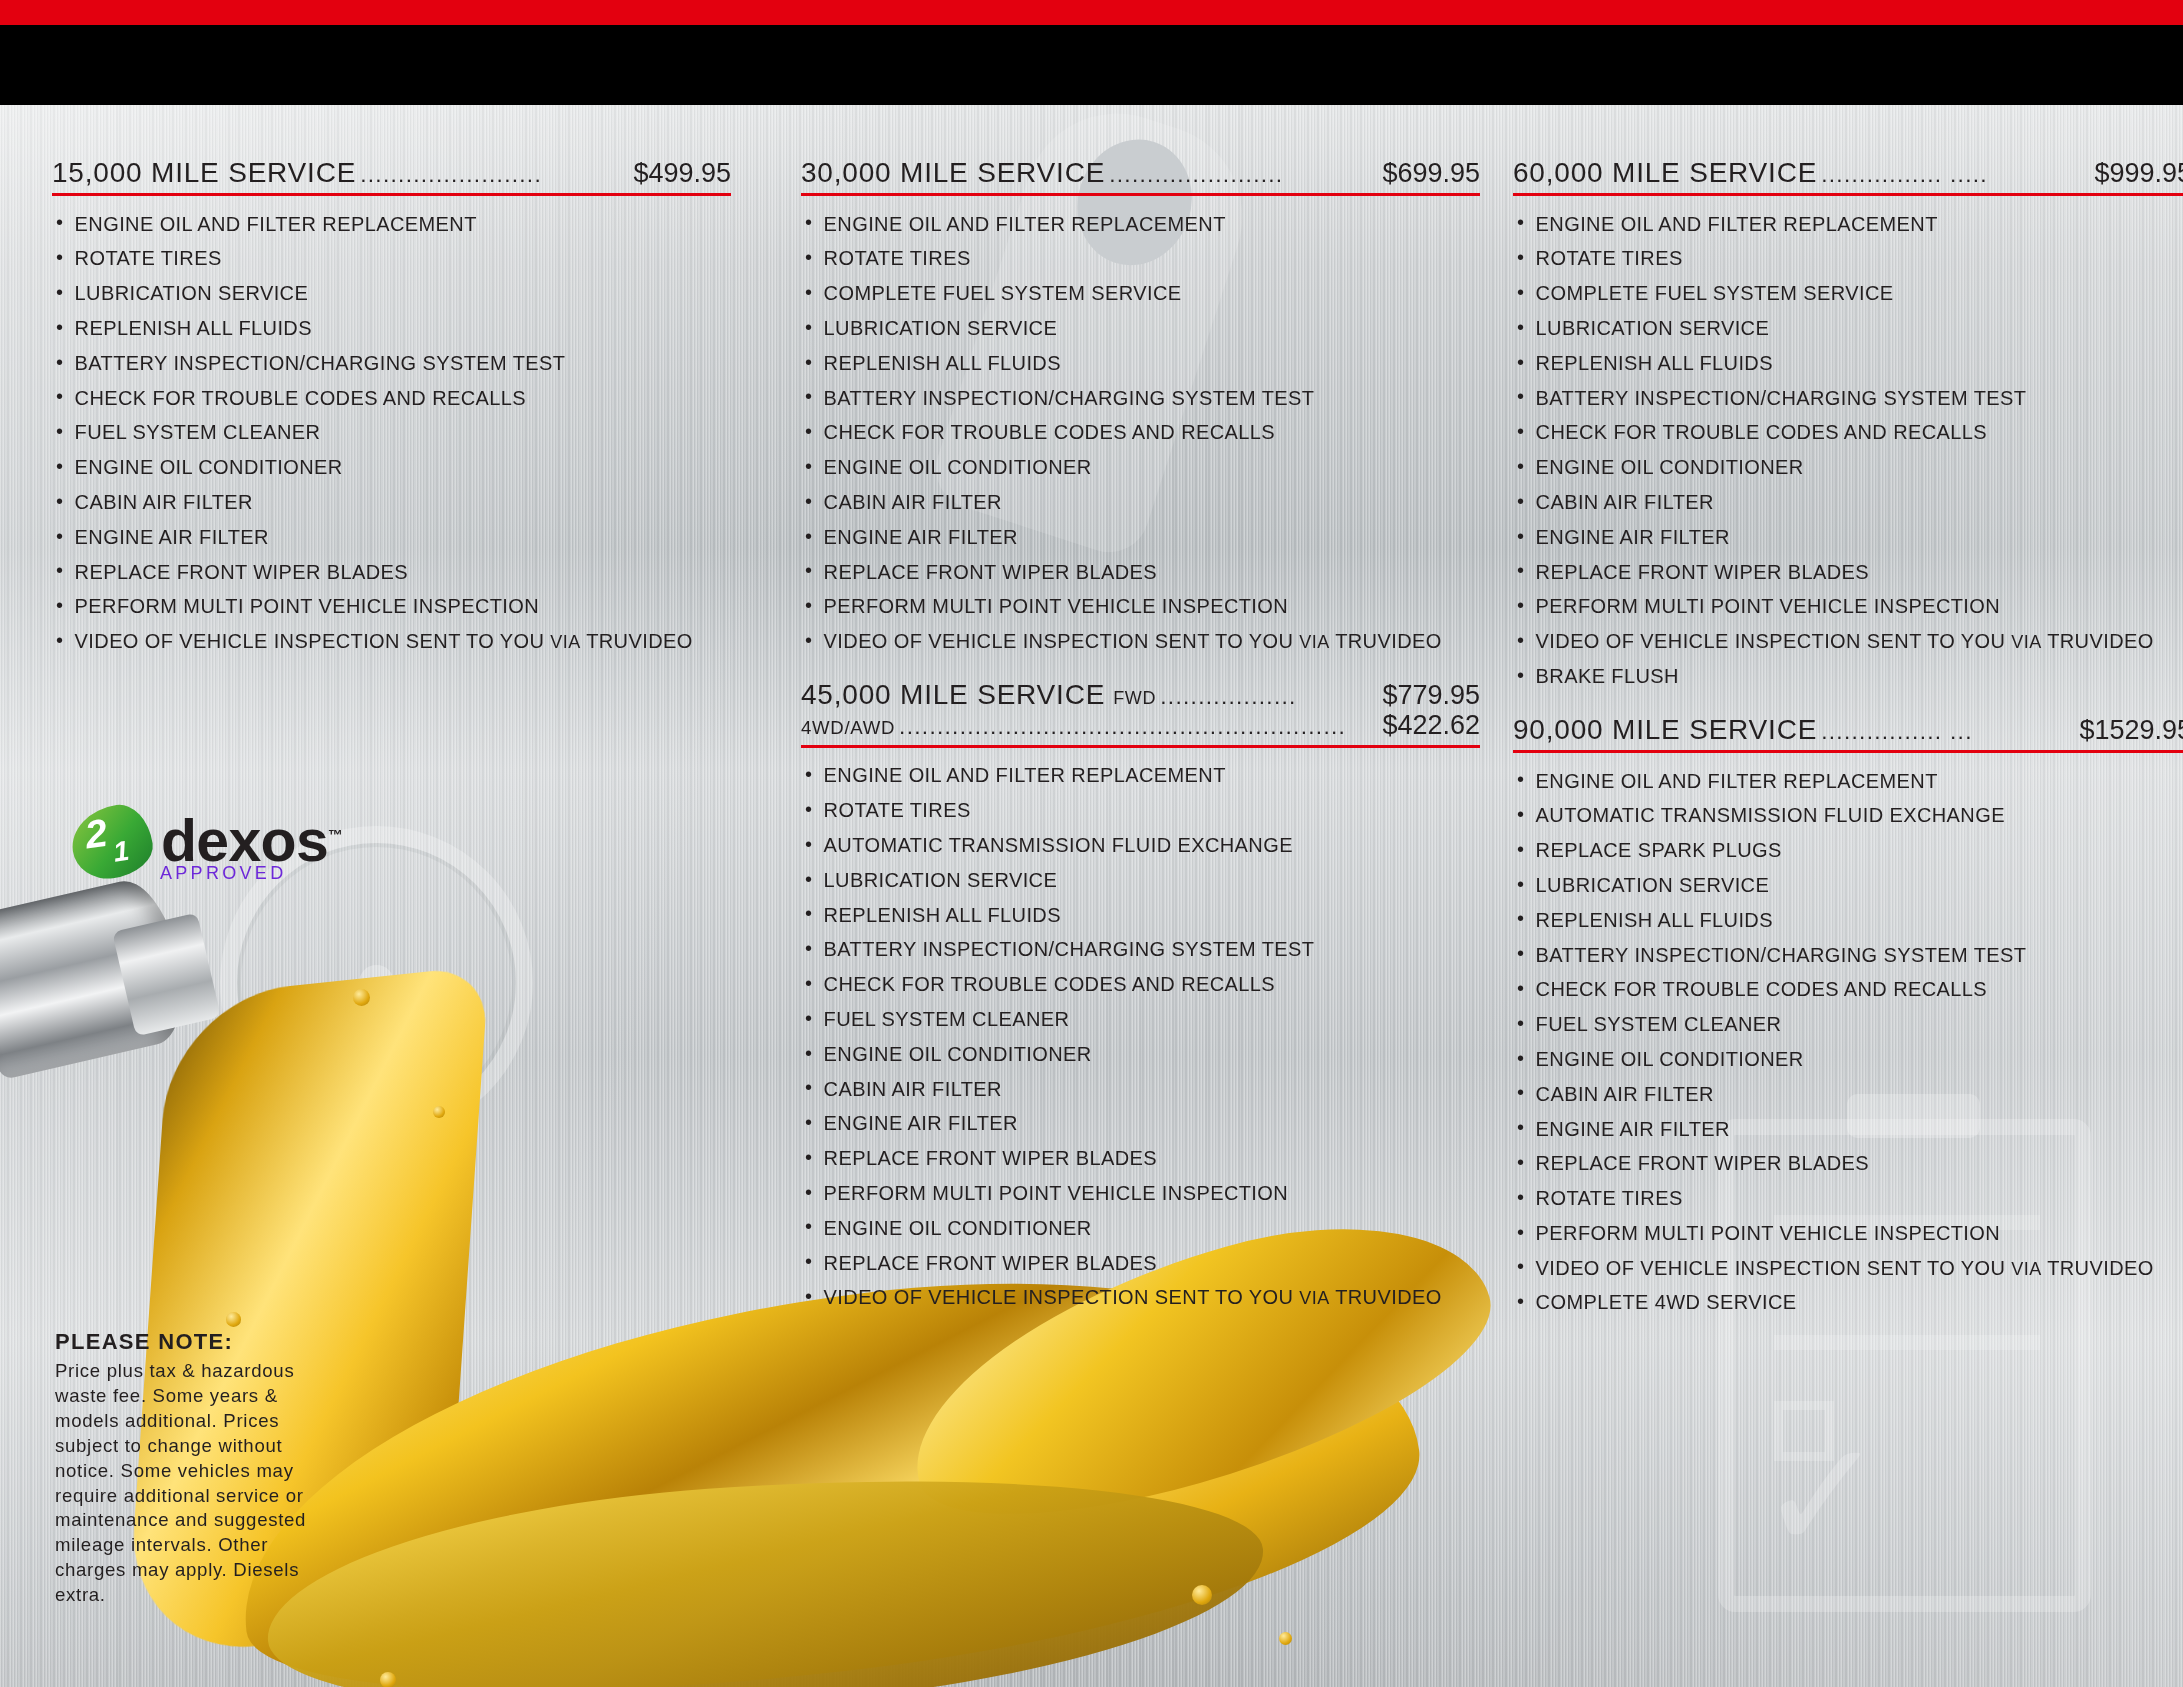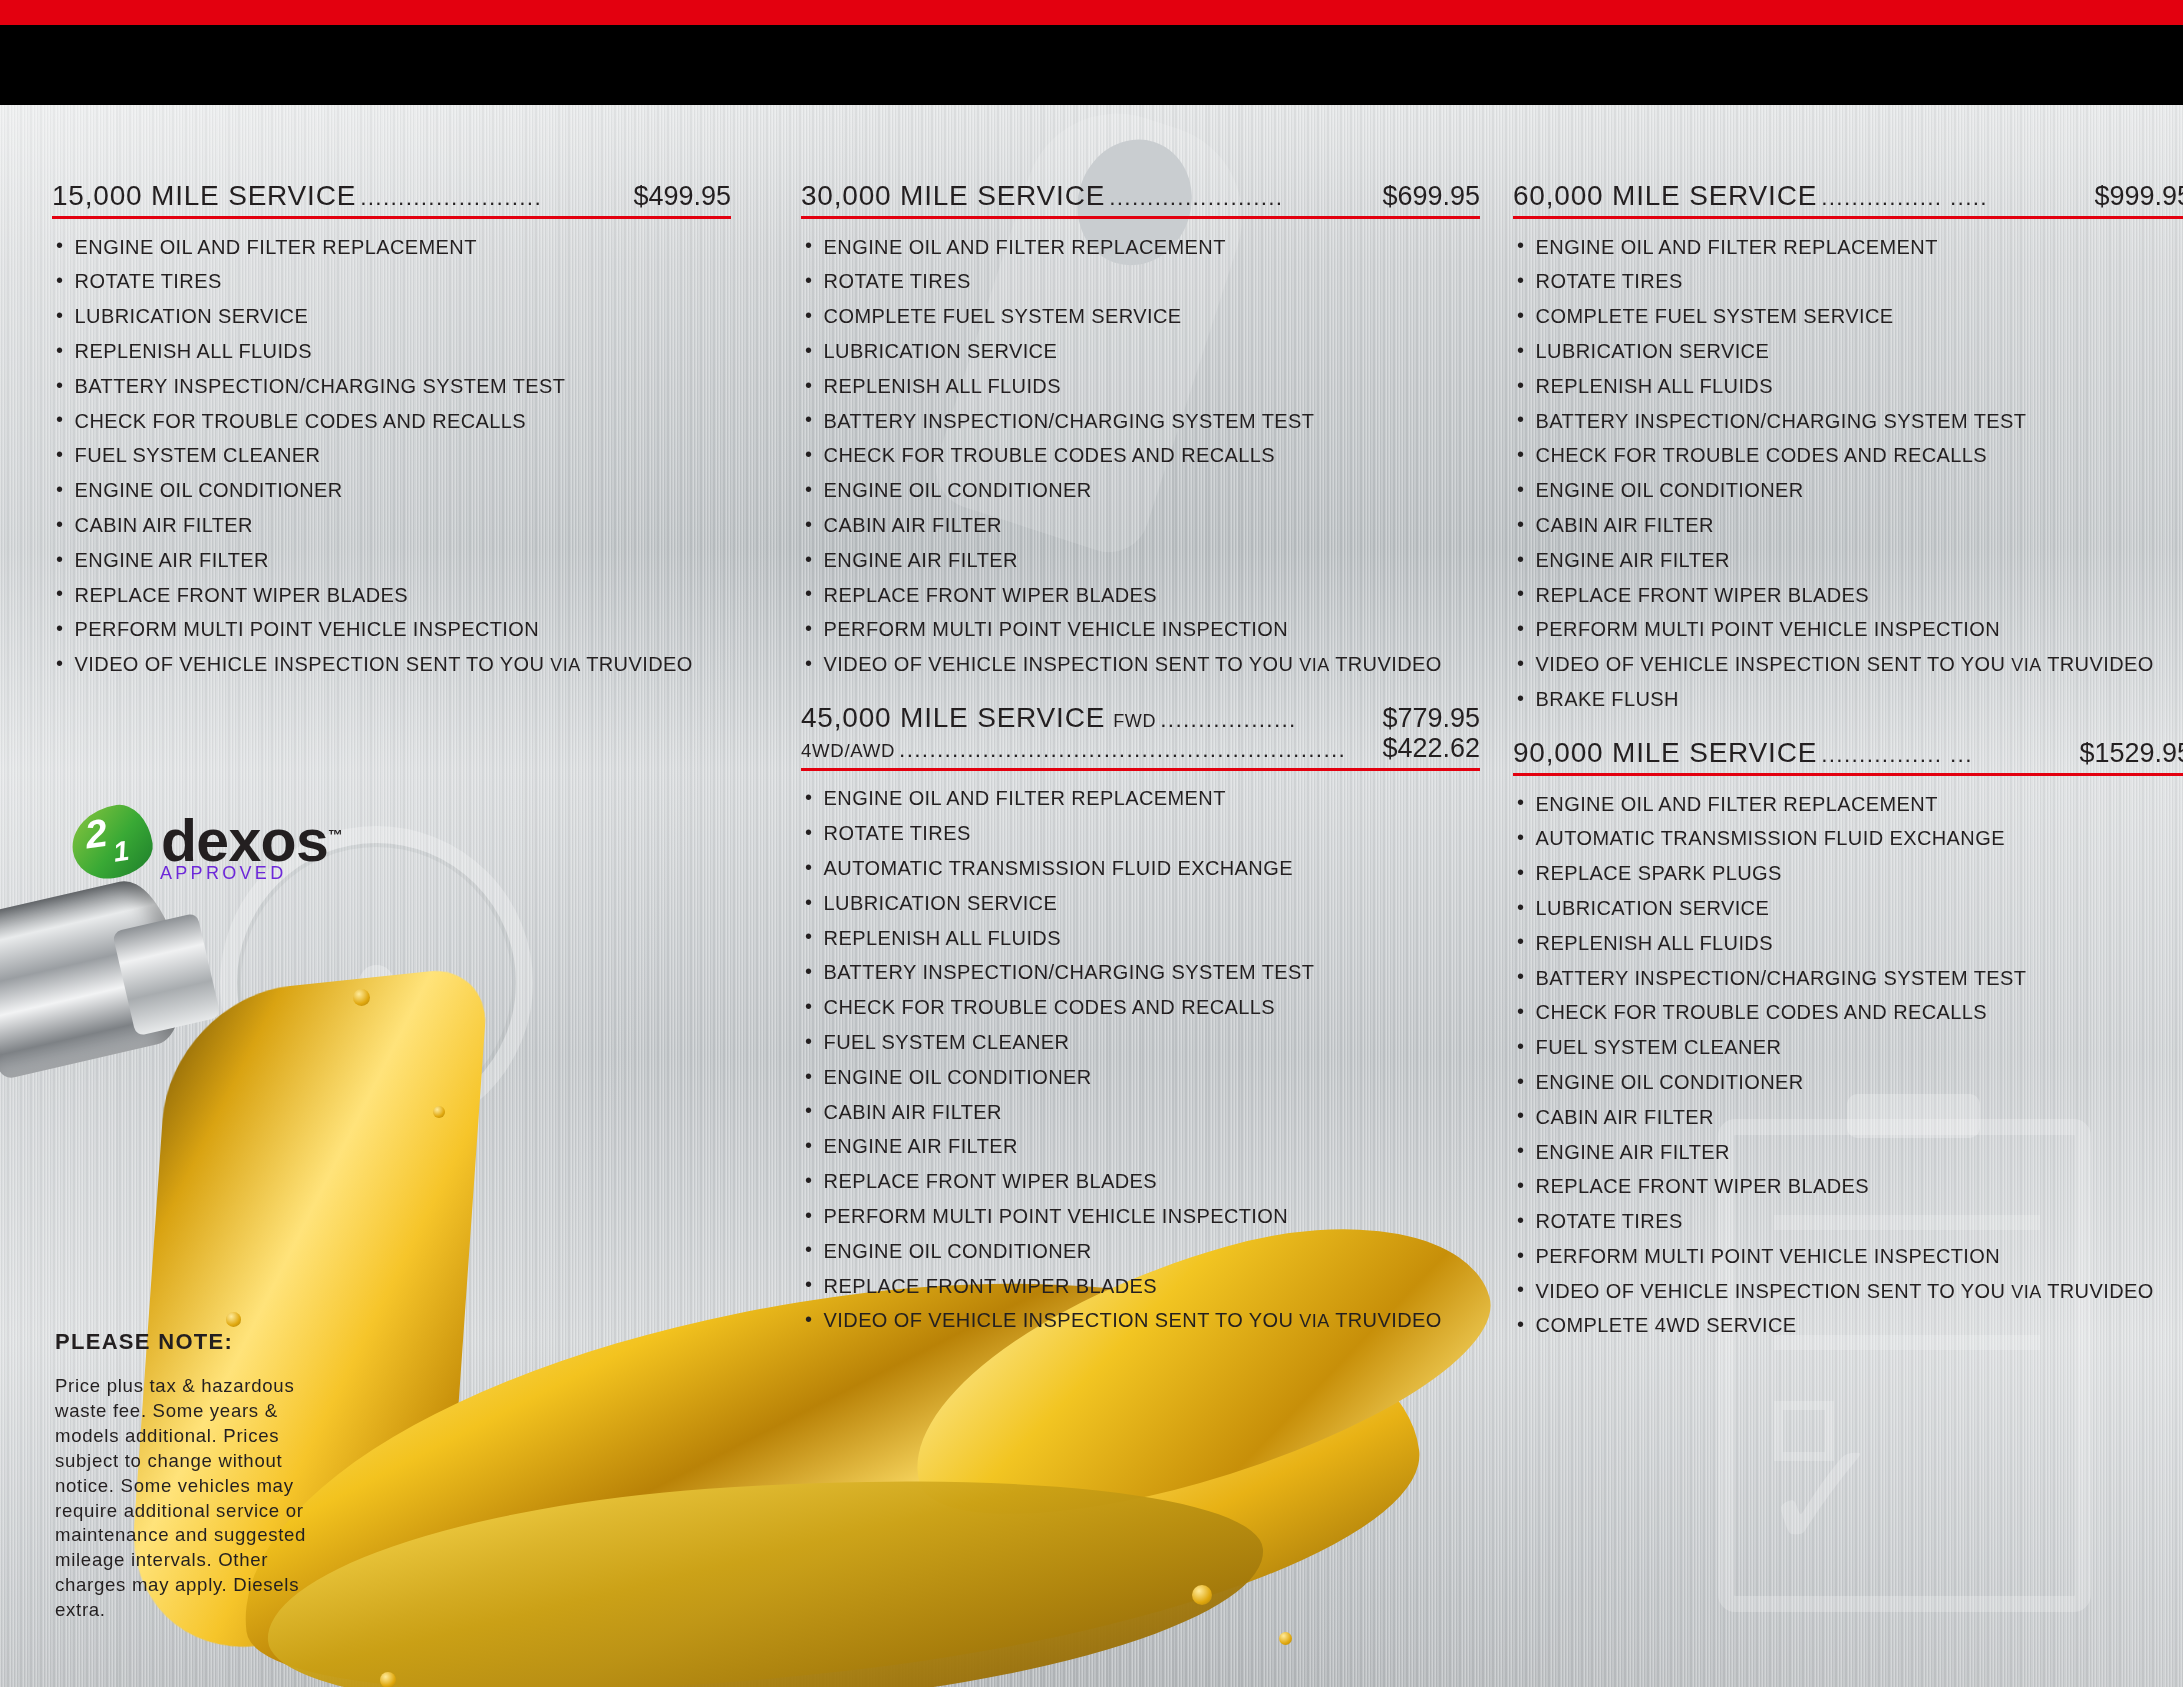--- a/index.html
+++ b/index.html
@@ -144,21 +144,21 @@
     transform: rotate(-4deg);
     opacity: 0.95;
   }
   .droplet {
     position: absolute;
     background: radial-gradient(circle at 35% 30%, #ffeb9b, #e0a80f 60%, #a97c06);
     border-radius: 50%;
   }
 
   
-  .col { position: absolute; margin-top: 23px; }
+  .col { position: absolute; }
   .col-1 { left: 52px;  top: 157px; width: 679px; }
   .col-2 { left: 801px; top: 157px; width: 679px; }
   .col-3 { left: 1513px; top: 157px; width: 679px; }
 
   .svc-block { margin-bottom: 20px; }
 
   .svc-head {
     position: relative;
     display: flex; align-items: baseline;
     border-bottom: 3.3px solid #e3000f;
@@ -227,21 +227,21 @@
     margin-top: -8px; margin-left: 88px;
     position: absolute; top: 65px; left: 0;
   }
 
   
   .note {
     position: absolute; left: 55px; top: 1329px; width: 280px;
     color: #231f20;
   }
   .note-title {
-    font-size: 22px; letter-spacing: 1.3px; font-weight: bold; margin-bottom: 19px;
+    font-size: 22px; letter-spacing: 1.3px; font-weight: bold; margin-bottom: 4px;
   }
   .note-body {
     font-size: 18.6px; line-height: 1.34; letter-spacing: 0.7px;
   }
 </style>
 </head>
 <body>
 
 <div class="bar-red"></div>
 <div class="bar-black"></div>

